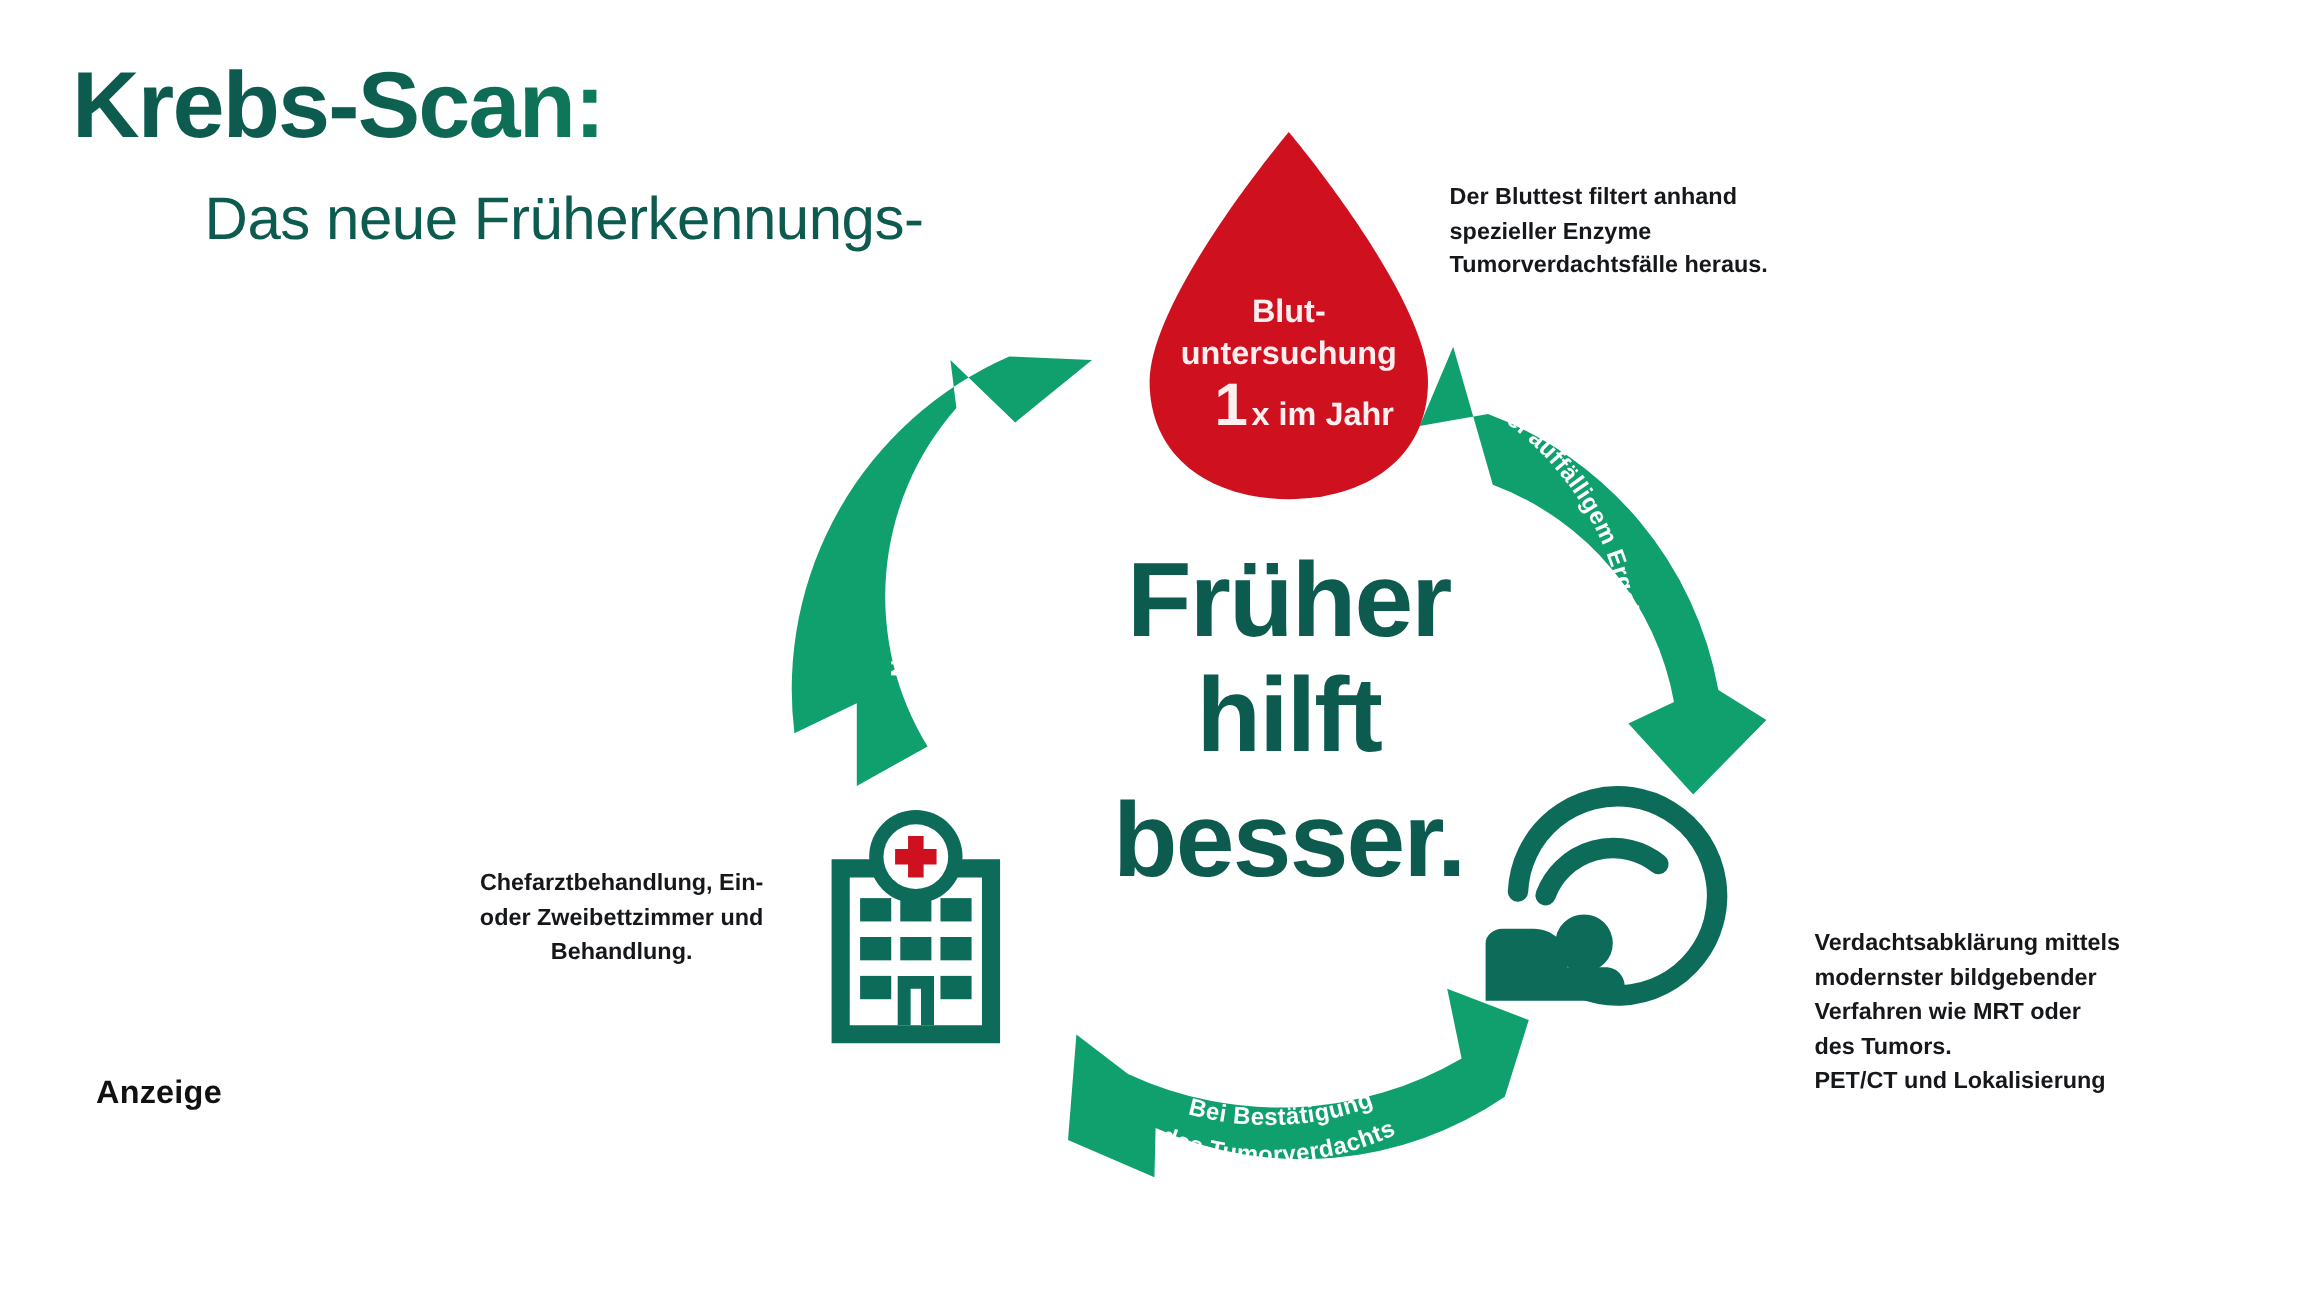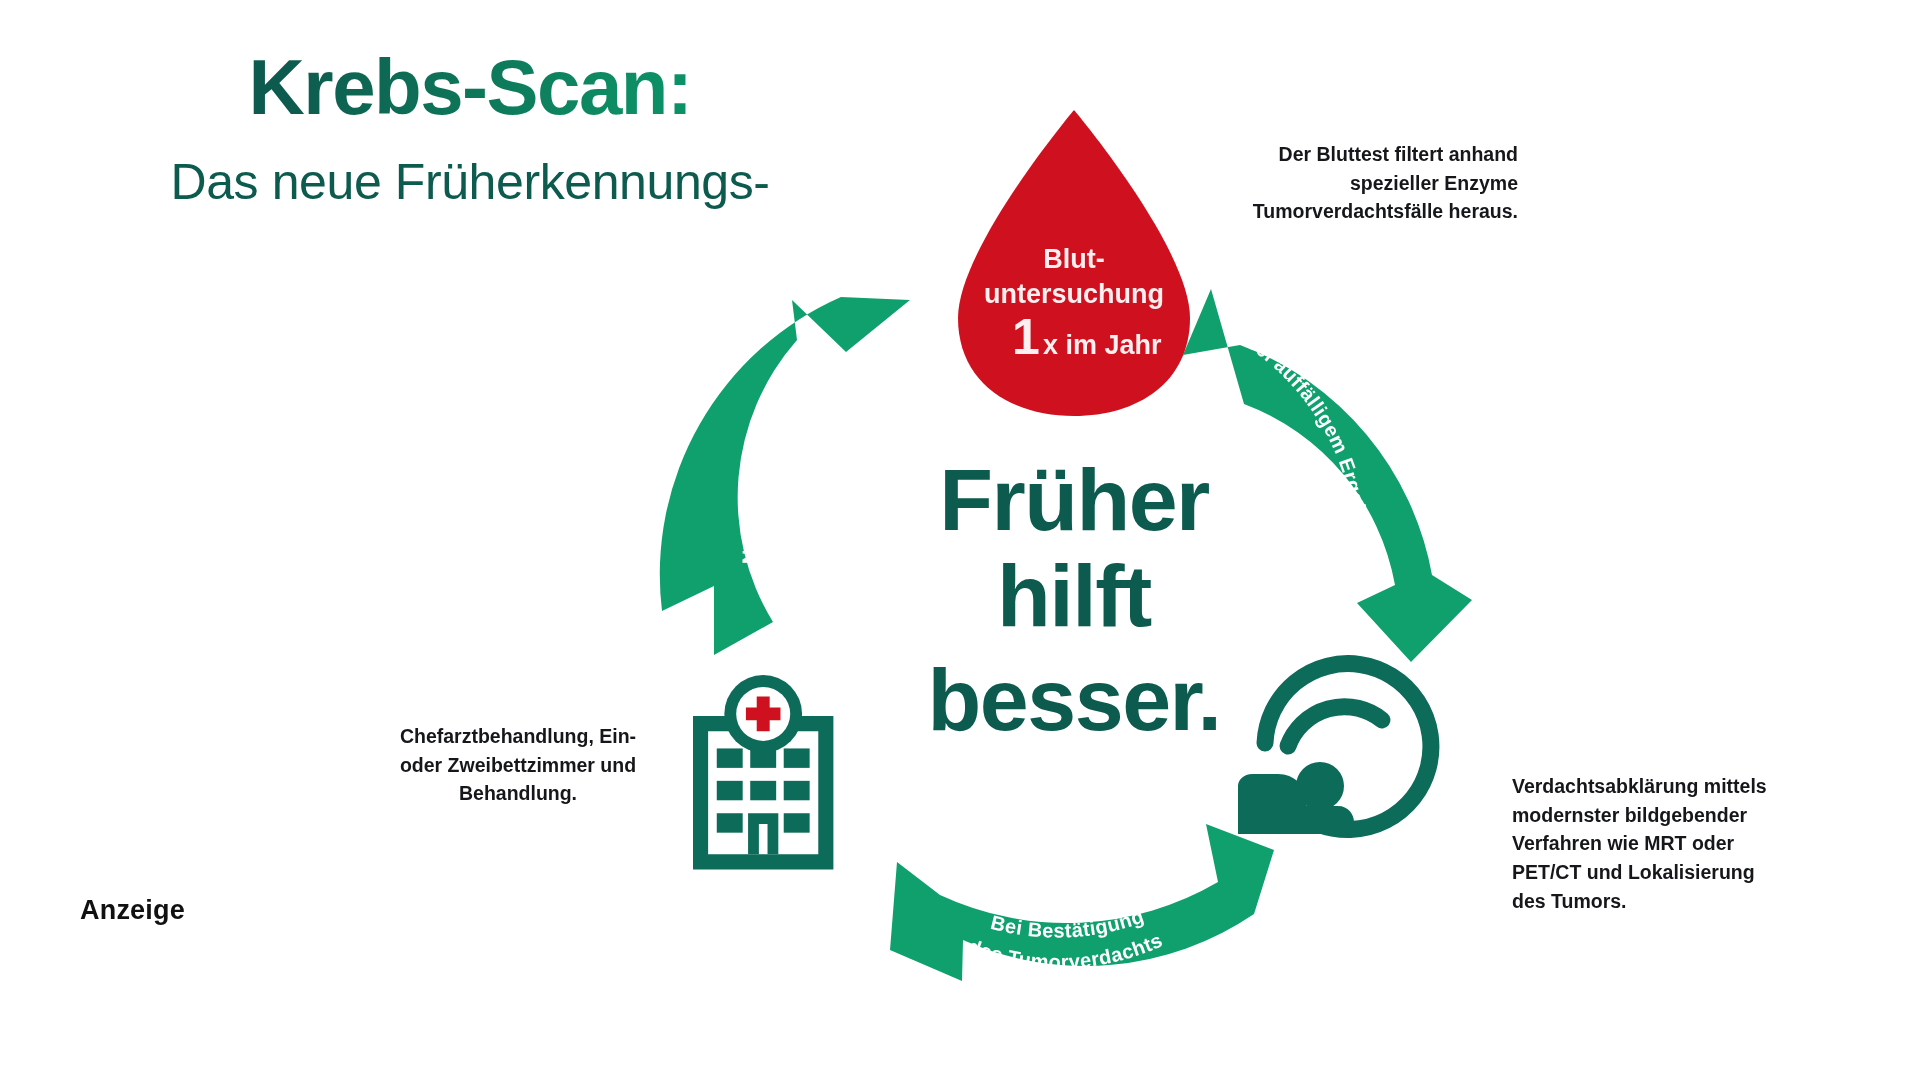--- a/index.html
+++ b/index.html
@@ -35,21 +35,20 @@
     font-weight: 700;
     letter-spacing: -1.5px;
     line-height: 1.02;
     margin: 0 0 22px 0;
     background: linear-gradient(95deg, #0d5b4e 0%, #0d5b4e 28%, #0e8c63 68%, #03a170 100%);
     -webkit-background-clip: text;
     background-clip: text;
     color: transparent;
     -webkit-text-fill-color: transparent;
     white-space: nowrap;
-    text-align: center;
   }
   .headline-sub {
     font-size: 50px;
     font-weight: 400;
     line-height: 1.28;
     color: #0d5b4e;
     margin: 0;
     letter-spacing: -0.4px;
     text-align: center;
   }
@@ -70,23 +69,23 @@
   
   .note {
     position: absolute;
     font-size: 19.5px;
     font-weight: 700;
     line-height: 1.47;
     color: #15171a;
   }
   .note-top-right {
     left: 1208px;
-    top: 140px;
+    top: 150px;
     width: 310px;
-    text-align: right;
+    text-align: left;
   }
   .note-bottom-right {
     left: 1512px;
     top: 740px;
     width: 310px;
     text-align: left;
     margin-top: 32px;
   }
   .note-bottom-left {
     left: 368px;
@@ -144,22 +143,22 @@
   <div class="note note-top-right">
     <span>Der Bluttest filtert anhand</span>
     <span>spezieller Enzyme</span>
     <span>Tumorverdachtsfälle heraus.</span>
   </div>
 
   <div class="note note-bottom-right">
     <span>Verdachtsabklärung mittels</span>
     <span>modernster bildgebender</span>
     <span>Verfahren wie MRT oder</span>
+    <span>des Tumors.</span>
     <span>PET/CT und Lokalisierung</span>
-    <span>des Tumors.</span>
   </div>
 
   <div class="note note-bottom-left">
     <span>Chefarztbehandlung, Ein-</span>
     <span>oder Zweibettzimmer und</span>
     <span>Behandlung.</span>
   </div>
 
   <svg id="diagram" viewBox="0 0 1920 1080">
     <defs>

